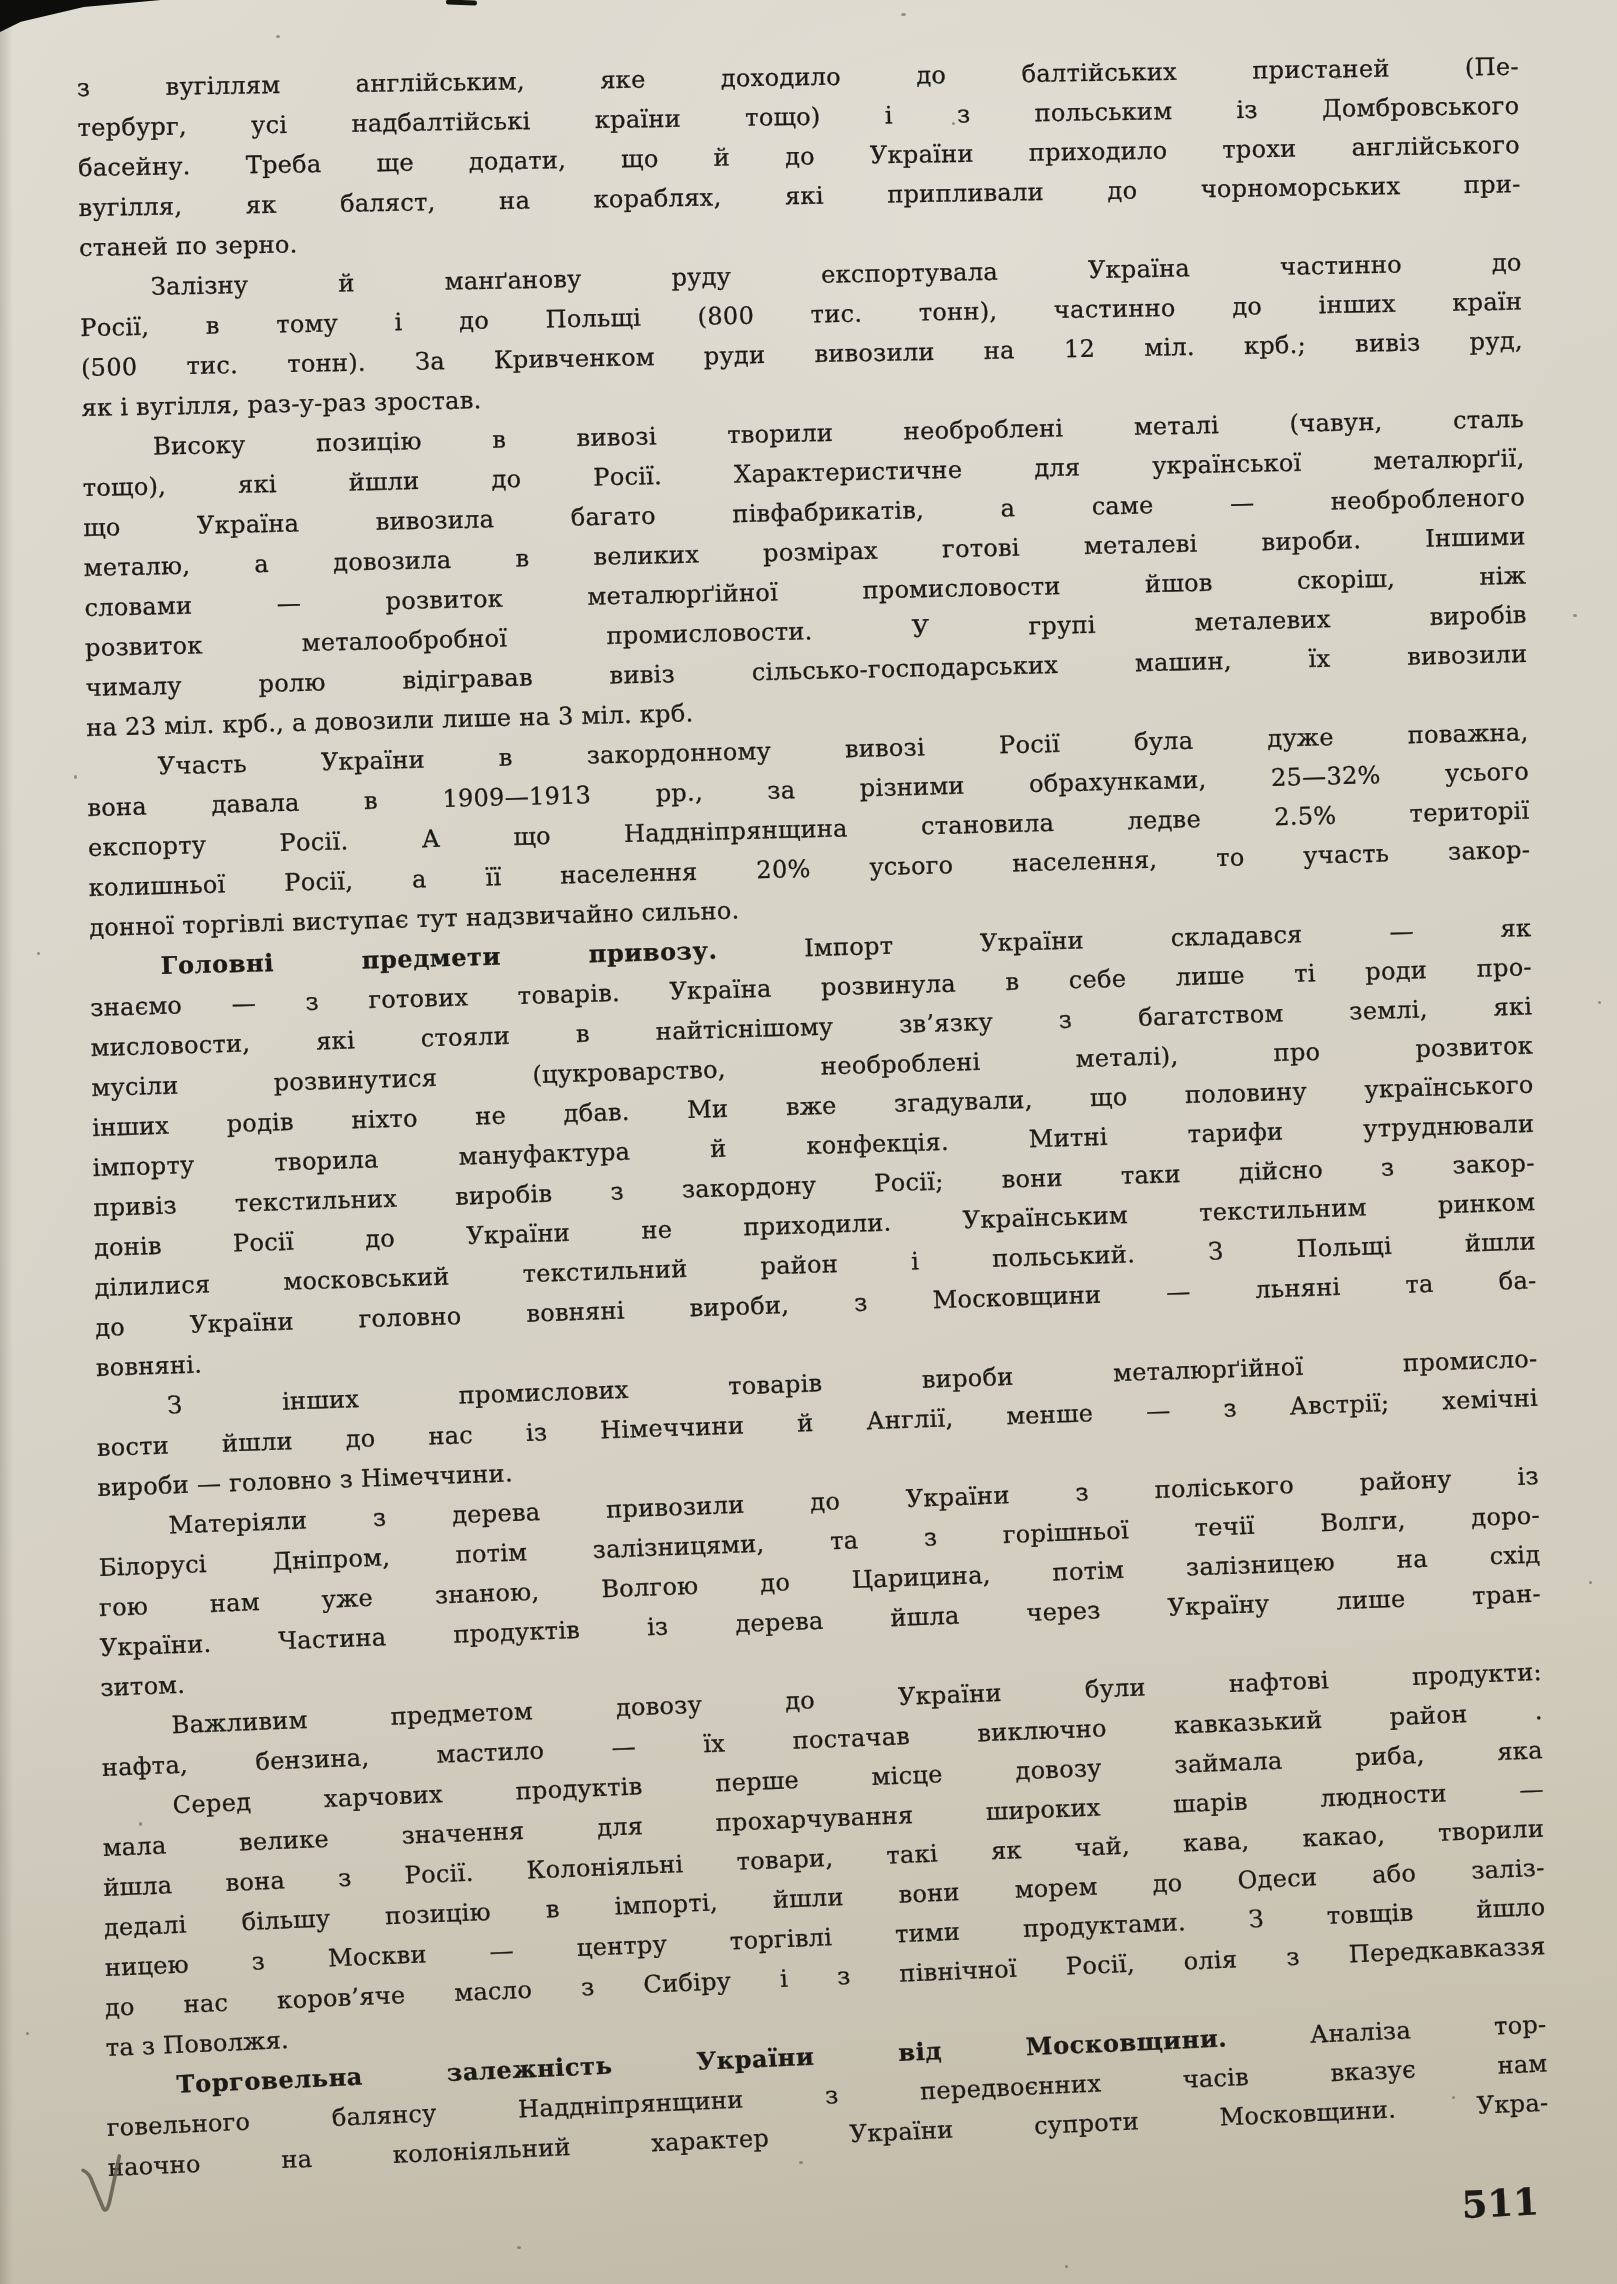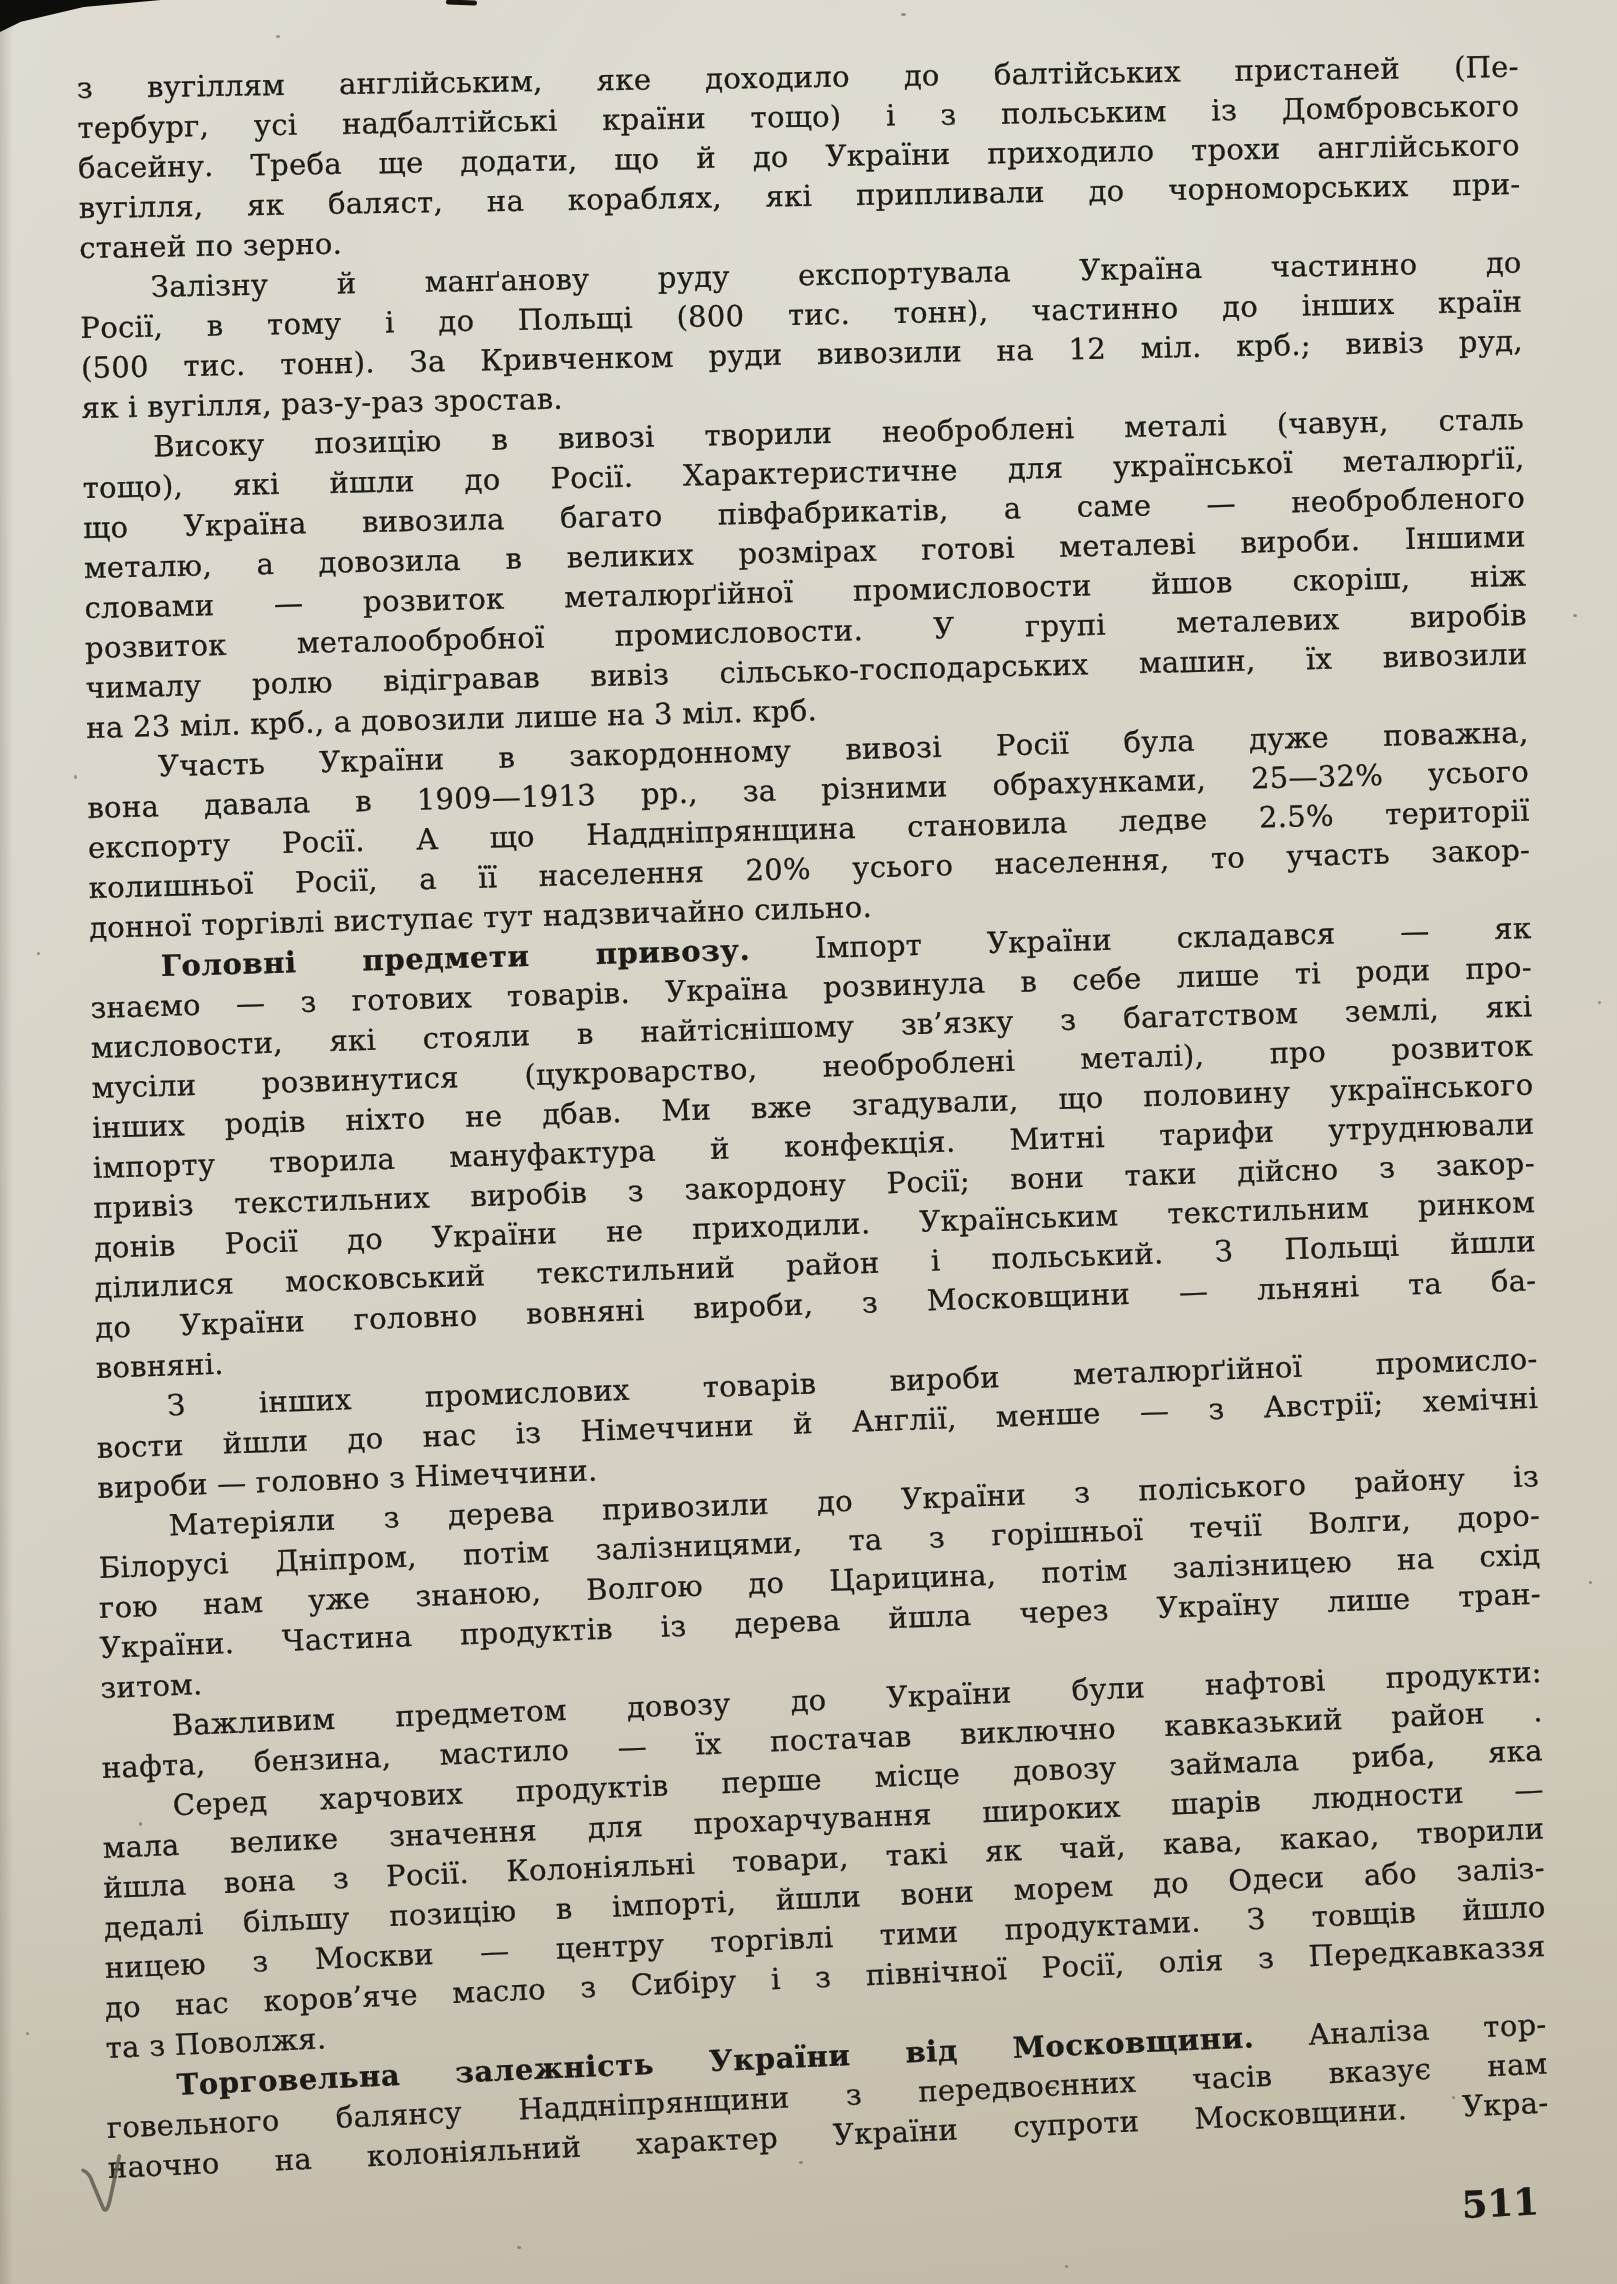--- a/index.html
+++ b/index.html
@@ -18,21 +18,21 @@
       linear-gradient(to bottom, rgba(0,0,0,0) 70%, rgba(104,90,62,0.12) 100%),
       linear-gradient(to right, rgba(58,52,42,0.20) 0px, rgba(58,52,42,0.0) 13px),
       linear-gradient(160deg, #dcd8cd 0%, #d7d3c7 45%, #cec7b6 100%);
     overflow: hidden;
   }
   .text-block {
     position: absolute;
     left: 77px; top: 68px;
     width: 1442px;
     color: #1c1a17;
-    font-size: 29px;
+    font-size: 24px;
     line-height: 40px;
     letter-spacing: 0.3px;
     -webkit-text-stroke: 0.3px #1c1a17;
   }
   .line {
     text-align: justify;
     text-align-last: justify;
     height: 40px;
     transform-origin: 0 60%;
   }

